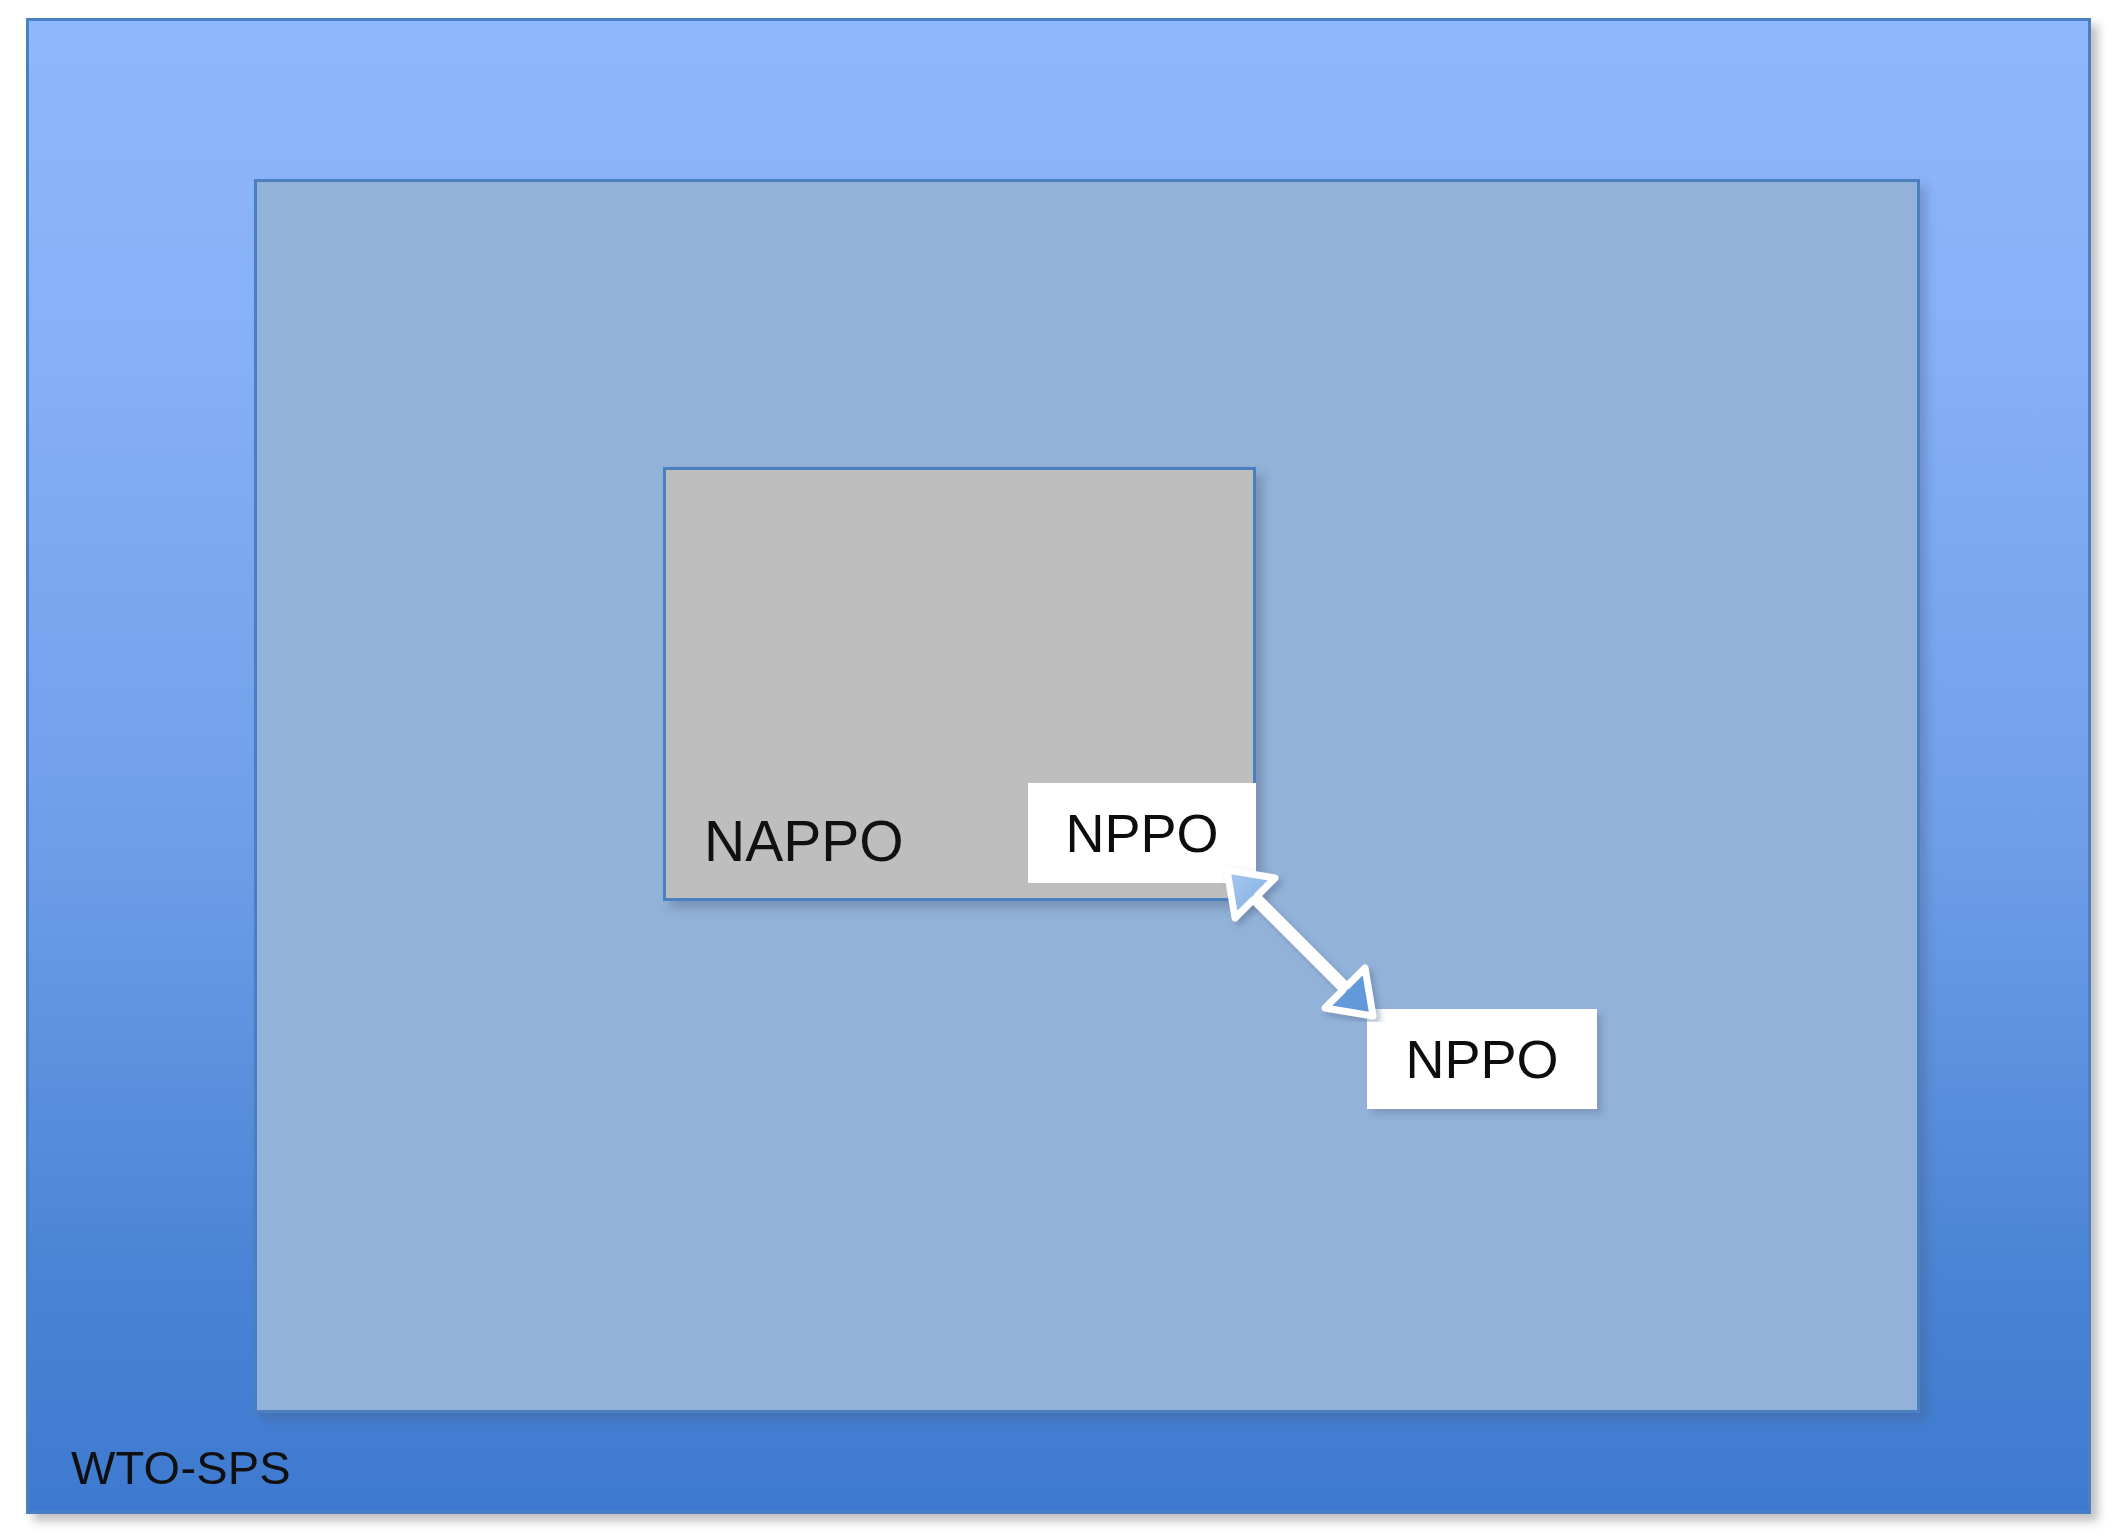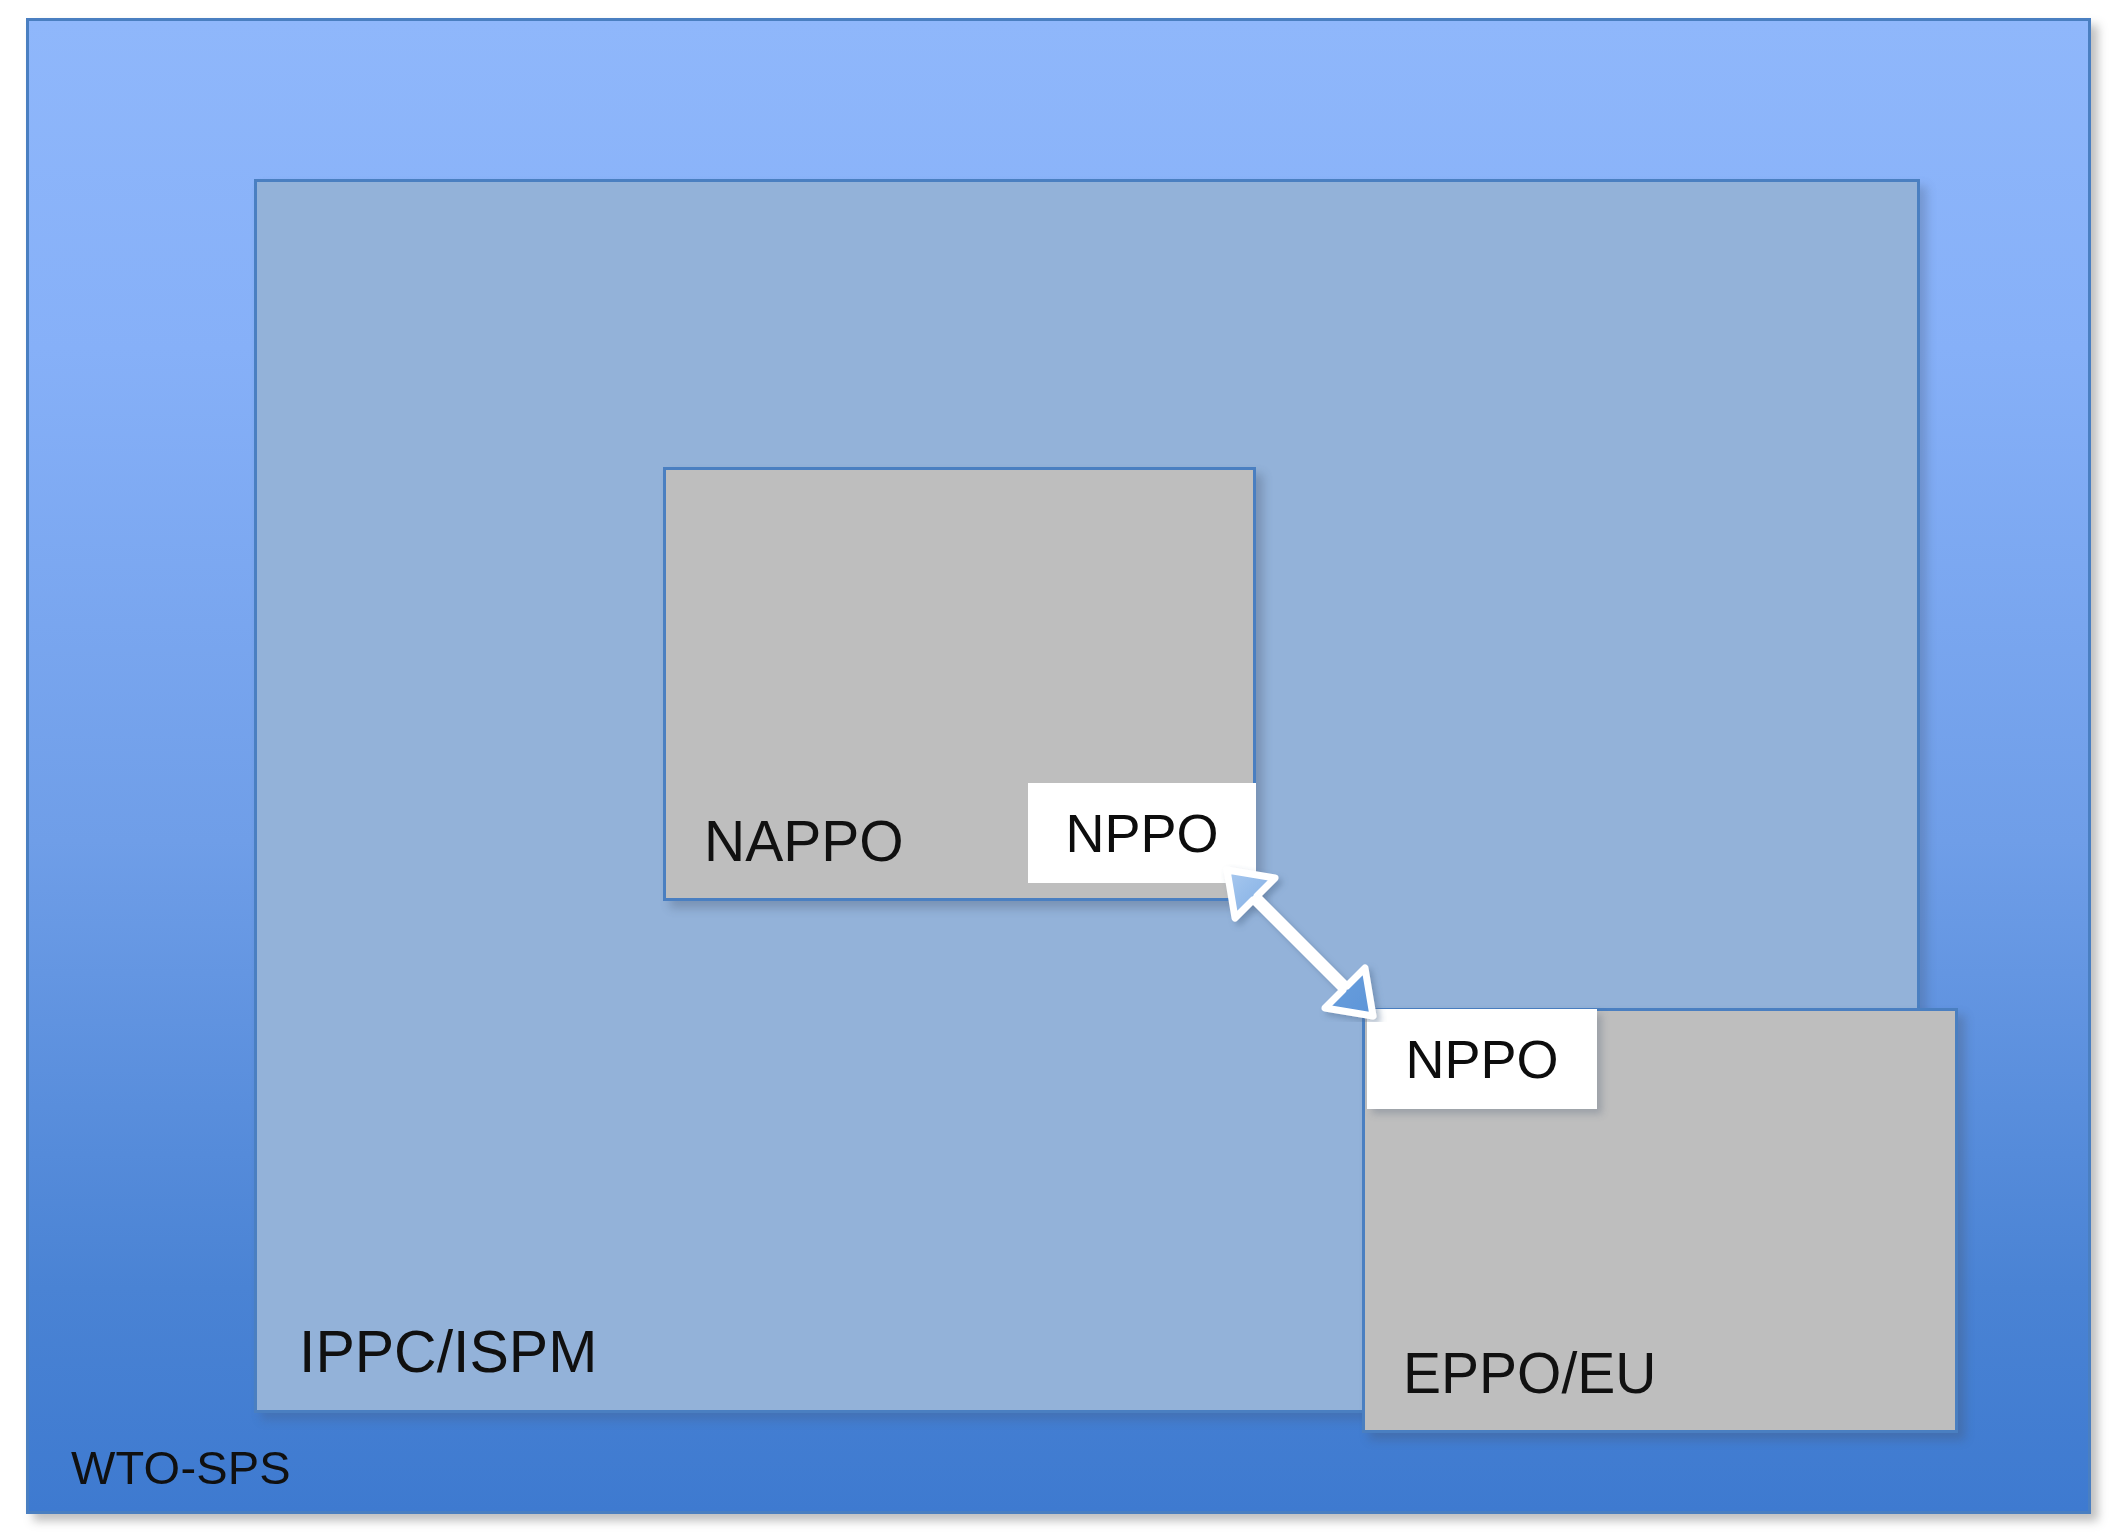--- a/index.html
+++ b/index.html
@@ -144,23 +144,20 @@
 <div id="stage">
 
   <div class="wto-box">
 
     <div class="ippc-box">
 
       <div class="org-box nappo-box">
         <span class="org-label">NAPPO</span>
       </div>
 
-      <div class="org-box eppo-box">
-        <span class="org-label">EPPO/EU</span>
-      </div>
 
       <div class="nppo-chip nppo-chip-top">NPPO</div>
 
       <div class="nppo-chip nppo-chip-bottom">NPPO</div>
 
       <div class="arrow-wrap">
         <svg width="170" height="160" viewBox="0 0 170 160" xmlns="http://www.w3.org/2000/svg">
           <defs>
             <linearGradient id="arrGrad" x1="0" y1="0" x2="1" y2="1">
               <stop offset="0%" stop-color="#a9c9ef"></stop>
@@ -180,19 +177,18 @@
                      L 156 154
                      L 108 146
                      L 126 128
                      L 36 38
                      L 18 56
                      Z" fill="url(#arrGrad)" stroke="#ffffff" stroke-width="7" stroke-linejoin="round"></path>
           </g>
         </svg>
       </div>
 
-      <span class="ippc-label">IPPC/ISPM</span>
     </div>
 
     <span class="wto-label">WTO-SPS</span>
   </div>
 
 </div>
 
 </body></html>

